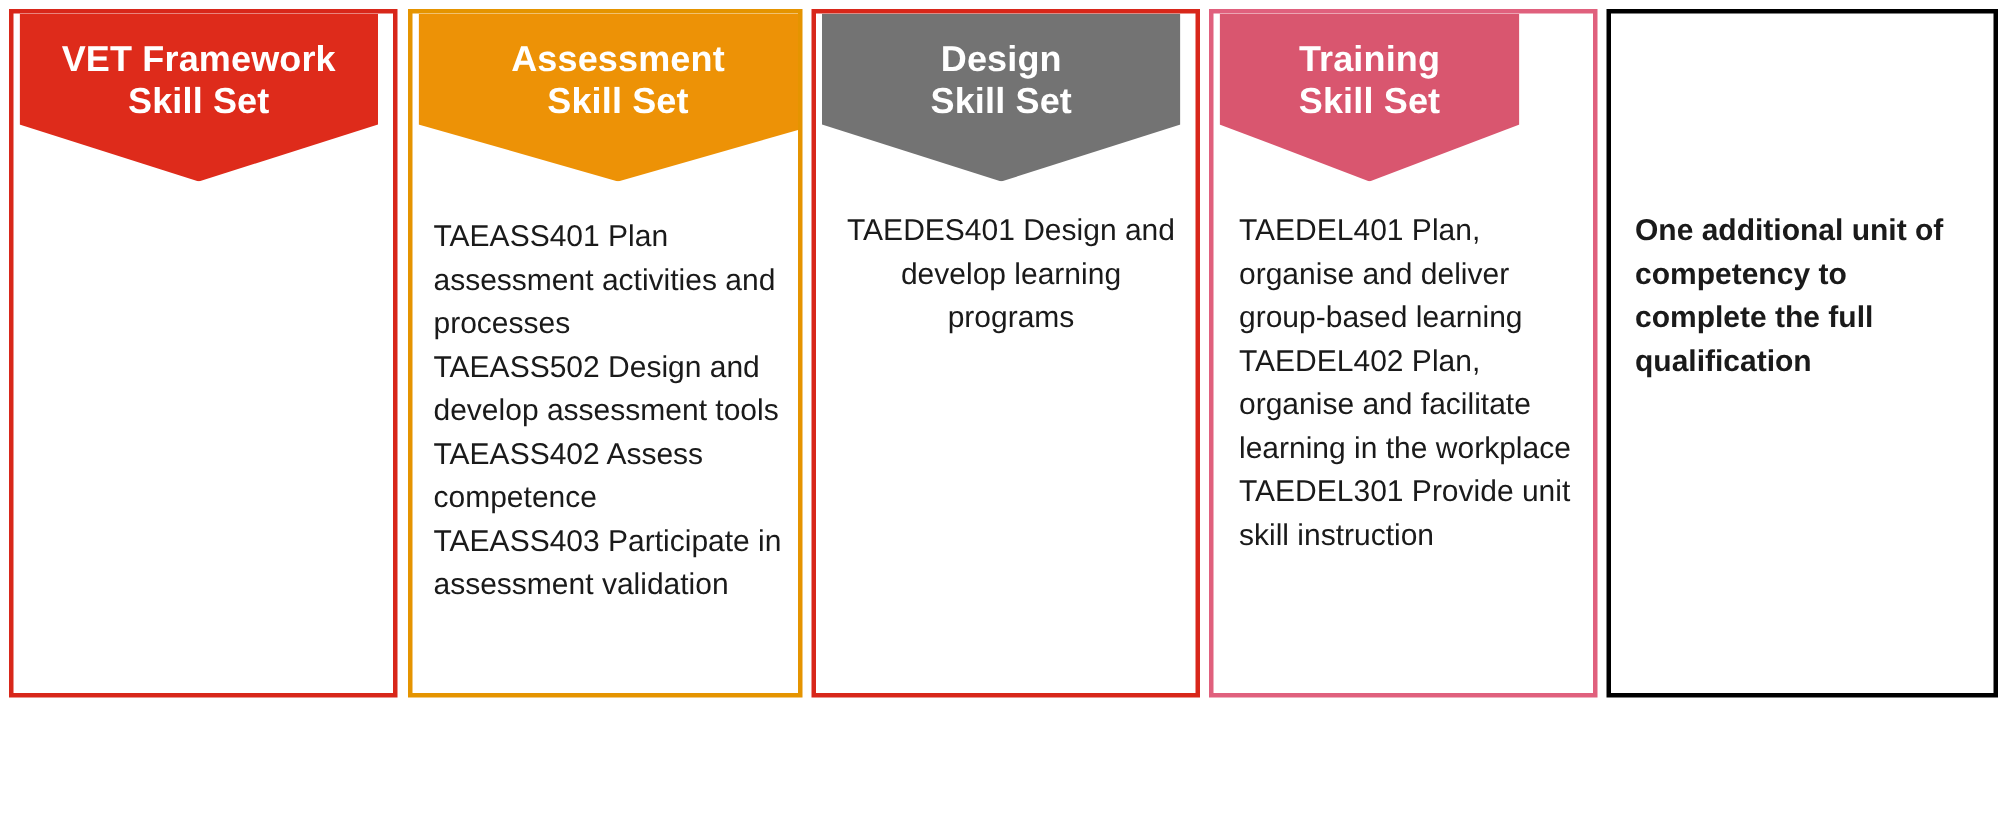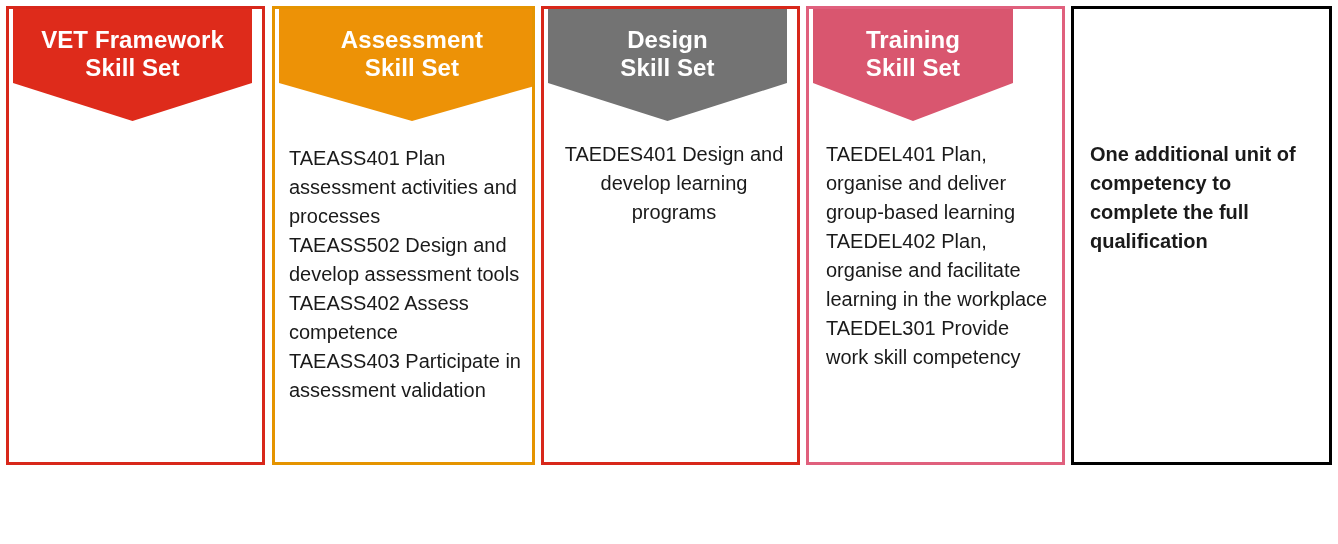--- a/index.html
+++ b/index.html
@@ -108,20 +108,20 @@
     <div class="body-text">TAEDES401 Design and develop learning programs</div>
   </div>
 
   <div class="card card-4" style="border-color: rgb(224, 96, 125);">
     <div class="banner" style="background: rgb(217, 86, 111);">
       <div class="banner-title">Training
 Skill Set</div>
     </div>
     <div class="body-text">TAEDEL401 Plan, organise and deliver group-based learning
 TAEDEL402 Plan, organise and facilitate learning in the workplace
-TAEDEL301 Provide work skill competency</div>
+TAEDEL301 Provide unit skill instruction</div>
   </div>
 
   <div class="card card-5" style="border-color: rgb(0, 0, 0); font-weight: bold;">
     <div class="body-text">One additional unit of competency to complete the full qualification</div>
   </div>
 
 </div>
 
 </body></html>

